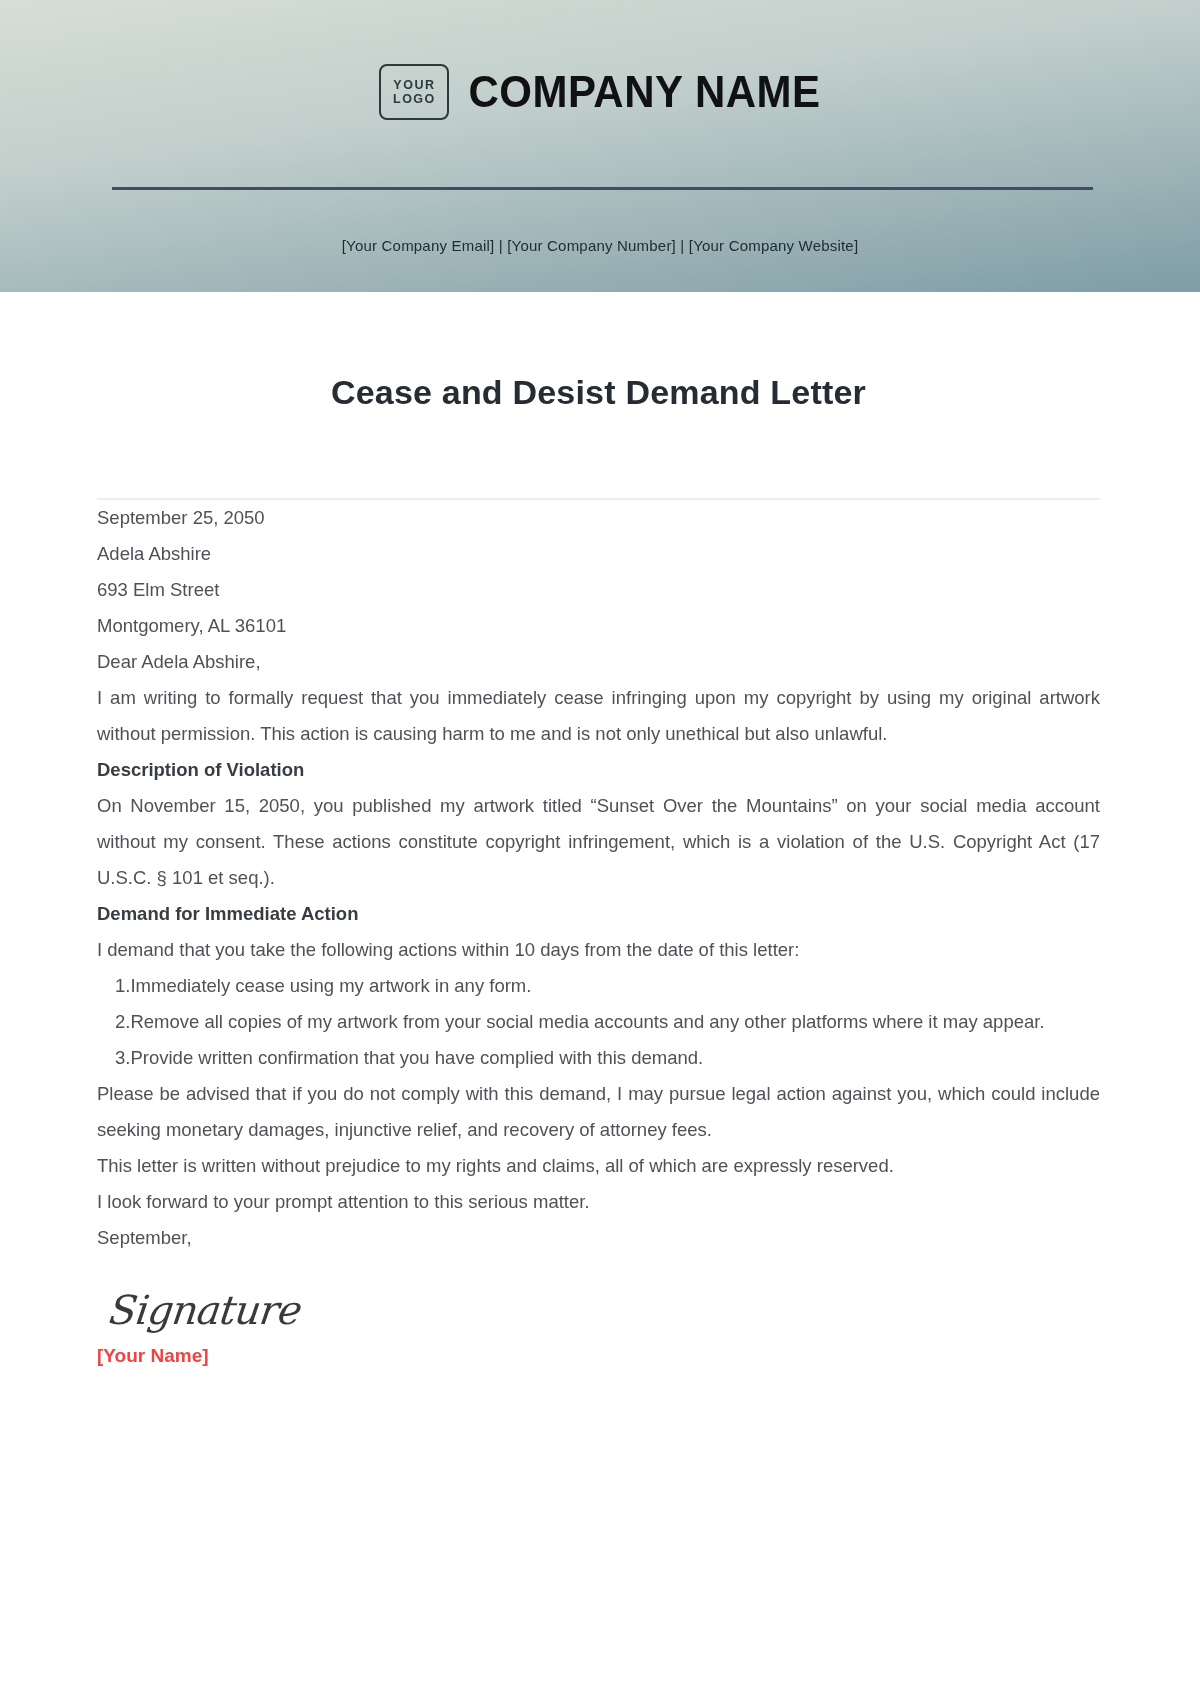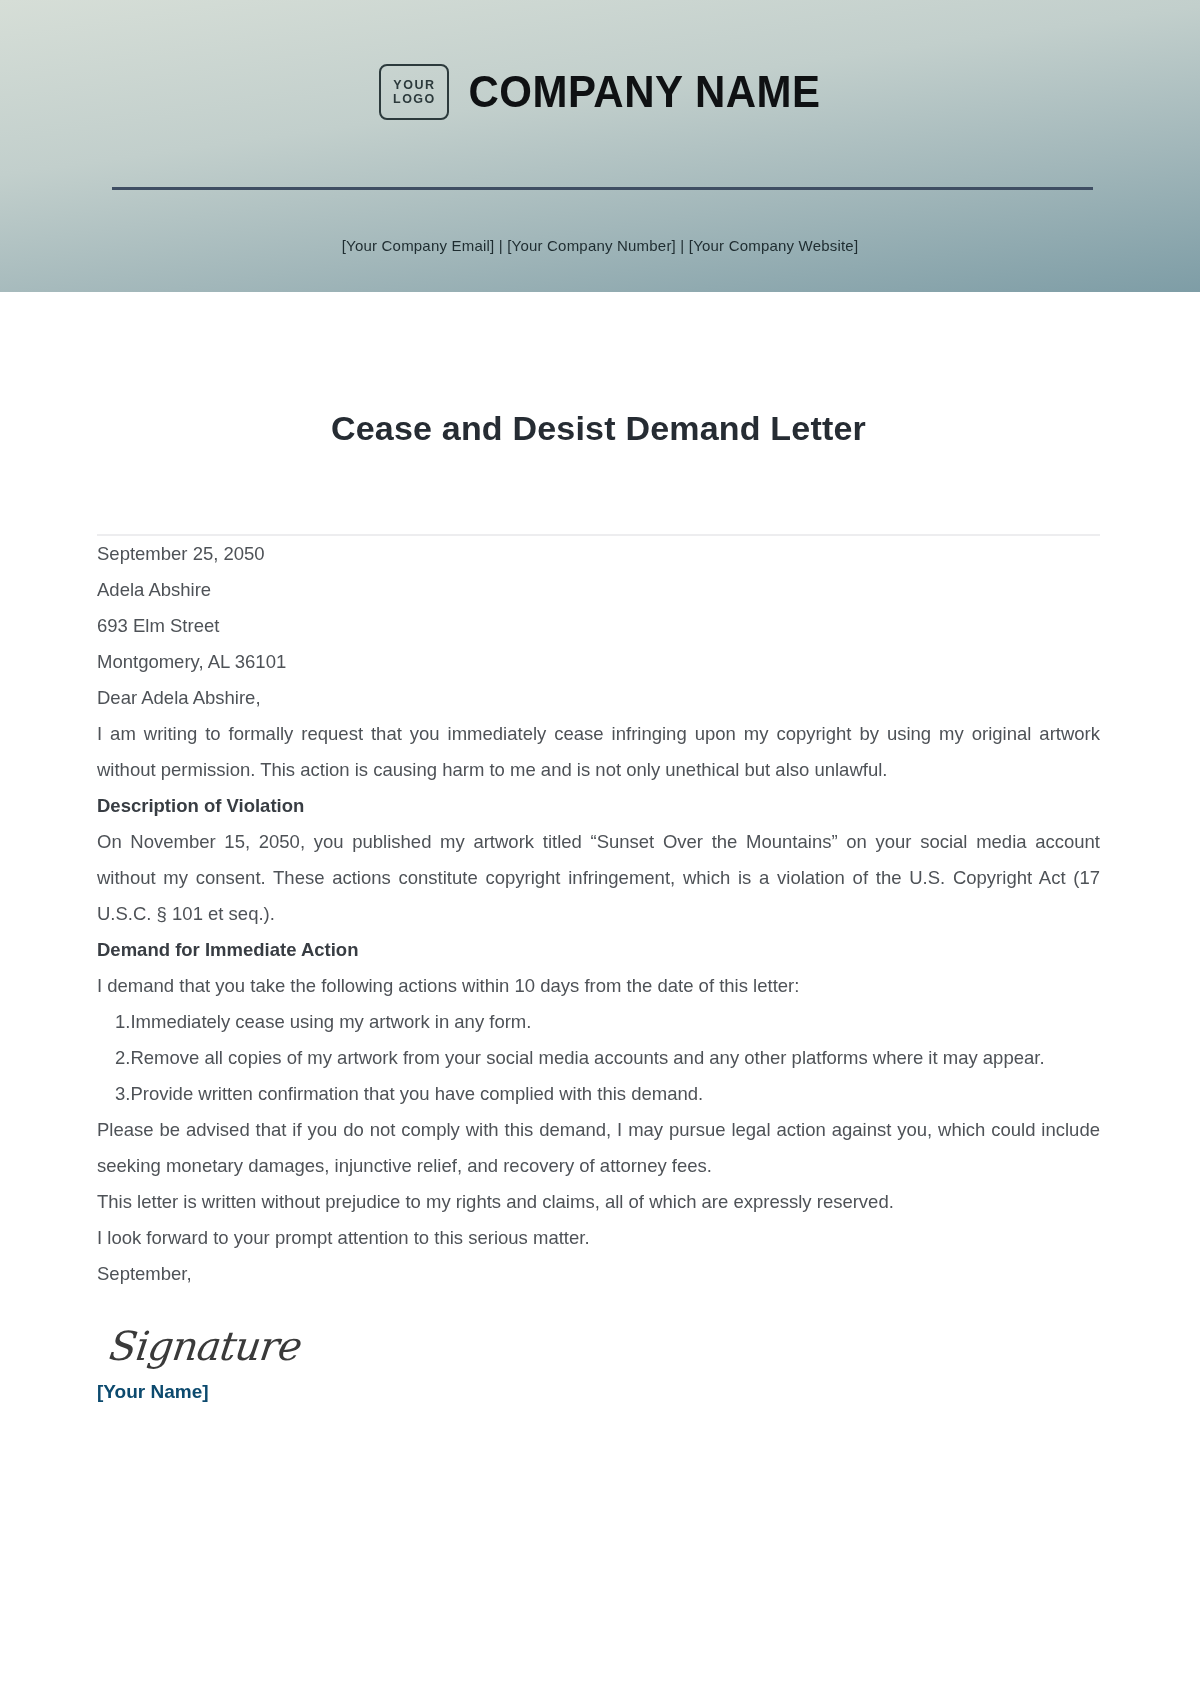--- a/index.html
+++ b/index.html
@@ -42,21 +42,21 @@
     position: absolute; top: 198px; left: 0; width: 100%;
     text-align: center;
     font-size: 15px; font-weight: 500; color: #1e2c30;
     letter-spacing: 0.2px;
     margin-top: 39px;
   }
 
   
   .doc { padding: 0 100px 0 97px; }
   .doc-title {
-    margin: 12px; padding-top: 104px;
+    margin: 0; padding-top: 80px;
     text-align: center;
     font-size: 34px; line-height: 1.2; font-weight: 700;
     color: #262c33; letter-spacing: 0.2px;
   }
   .title-divider {
     border: none; border-top: 2px solid #ededef;
     margin: 85px 0 0 0;
   }
 
   .letter {
@@ -77,21 +77,21 @@
   .signature-script {
     margin-top: 26px; margin-left: 13px;
     font-family: "DejaVu Serif", serif;
     font-style: italic;
     font-size: 40px; line-height: 56px;
     color: #3a3a3a;
   }
   .signature-script .script-inner { display: inline-block; transform: skewX(-8deg); letter-spacing: -1px; }
   .sender-name {
     margin-top: 30px;
-    font-weight: 700; font-size: 19px; color: #0c4a6e;
+    font-weight: 700; font-size: 19px; color: #ef4444;
   }
 </style>
 </head>
 <body>
 
 <div class="page">
 
   <div class="letterhead">
     <div class="logo-row">
       <div class="logo-box">

